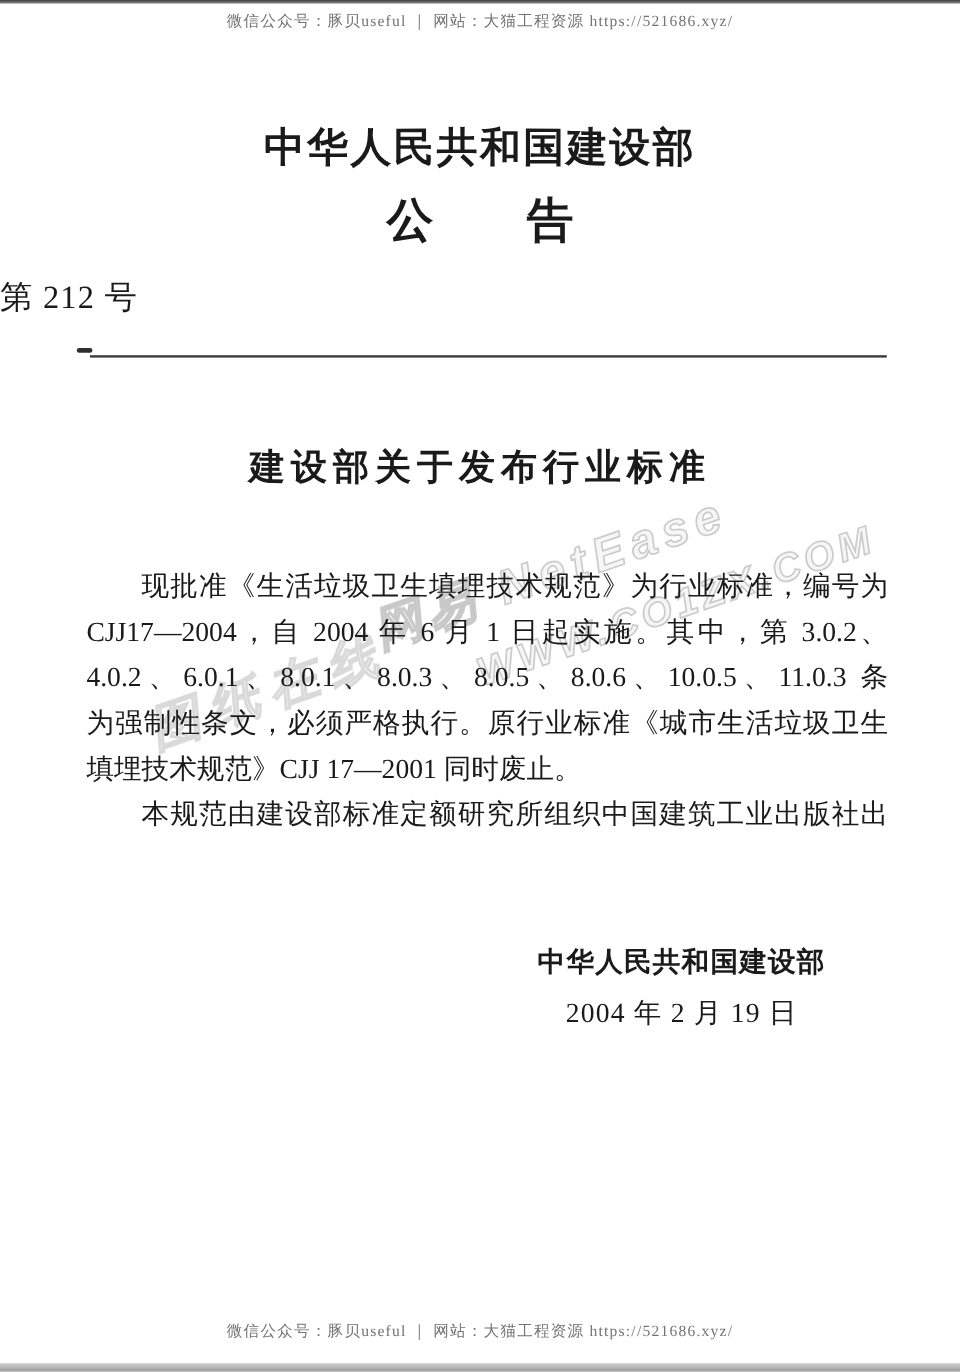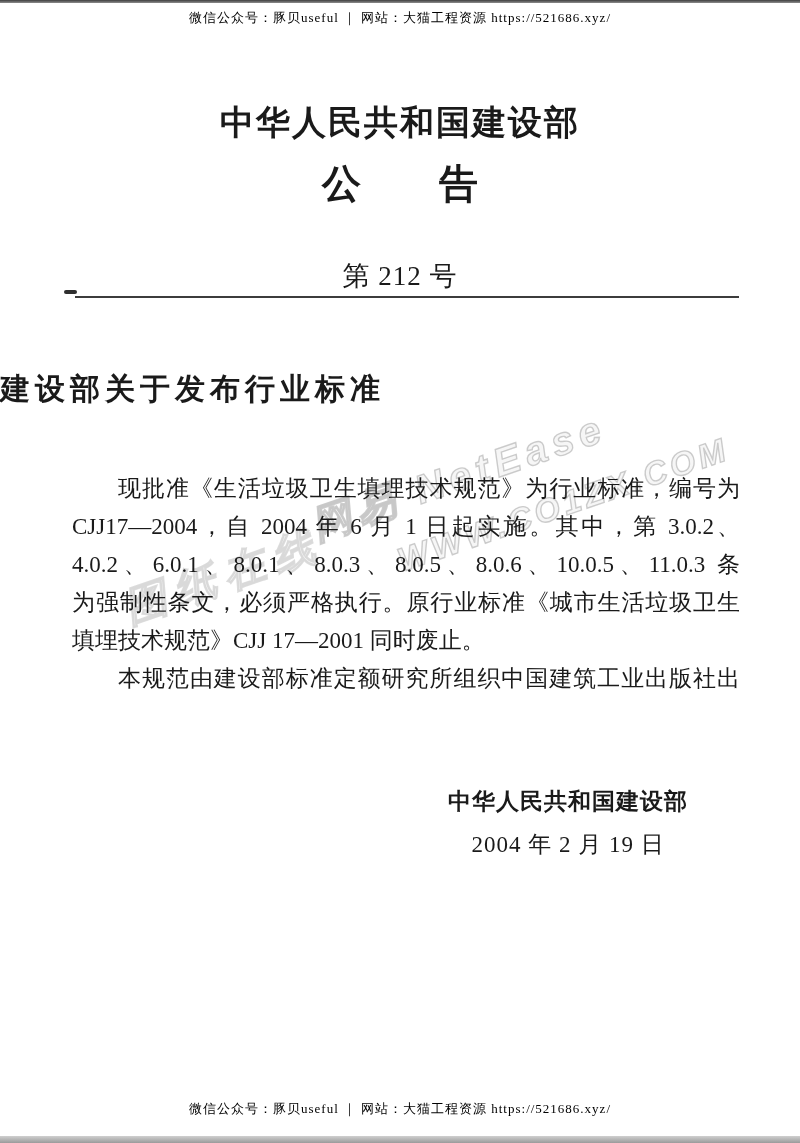--- a/index.html
+++ b/index.html
@@ -16,54 +16,54 @@
   
   .topbar{position:absolute;top:0;left:0;width:100%;height:3px;
     background:linear-gradient(#3f3f3f,#8d8d8d);}
   .bottombar{position:absolute;bottom:0;left:0;width:100%;height:7px;
     background:linear-gradient(#cfcfcf,#9b9b9b);}
 
   
   .note{
     position:absolute;left:0;width:100%;
     text-align:center;
-    color:#000000;
+    color:#737373;
     font-size:13px;
     letter-spacing:1px;
     font-family:"Liberation Serif","DejaVu Serif",serif;
   }
   .header-note{top:9px;}
   .footer-note{top:1100px;}
 
   
   .main-title{
     position:absolute;top:100px;left:0;width:100%;
     text-align:center;font-weight:bold;
     font-size:34px;letter-spacing:2px;margin:0;
   }
   .announce{
     position:absolute;top:157px;left:0;width:100%;
     text-align:center;font-weight:bold;
     font-size:39px;margin:0;
   }
   .doc-no{
-    position:absolute;top:258px;left:0;width:100%;
-    text-align:center;font-size:27px;letter-spacing:1px;
+    position:absolute;top:230px;left:0;width:100%;
+    font-size:27px;letter-spacing:1px;
   }
   .rule{
     position:absolute;top:296px;left:75px;width:664px;height:2px;
     background:#3c3c3c;
   }
   .artifact{
     position:absolute;top:290px;left:64px;width:13px;height:4px;
     background:#2f2f2f;border-radius:2px;
   }
   .sub1{
     position:absolute;top:369px;left:0;width:100%;
-    font-weight:bold;font-size:30px;letter-spacing:5px;margin:0;
+    text-align:center;font-weight:bold;font-size:30px;letter-spacing:5px;margin:0;
   }
   .sub2{
     position:absolute;top:415px;left:0;width:100%;
     text-align:center;font-weight:bold;font-size:30px;letter-spacing:1px;margin:0;
   }
 
   
   .body-block{
     position:absolute;top:470px;left:72px;width:668px;
     font-size:23px;line-height:38px;

